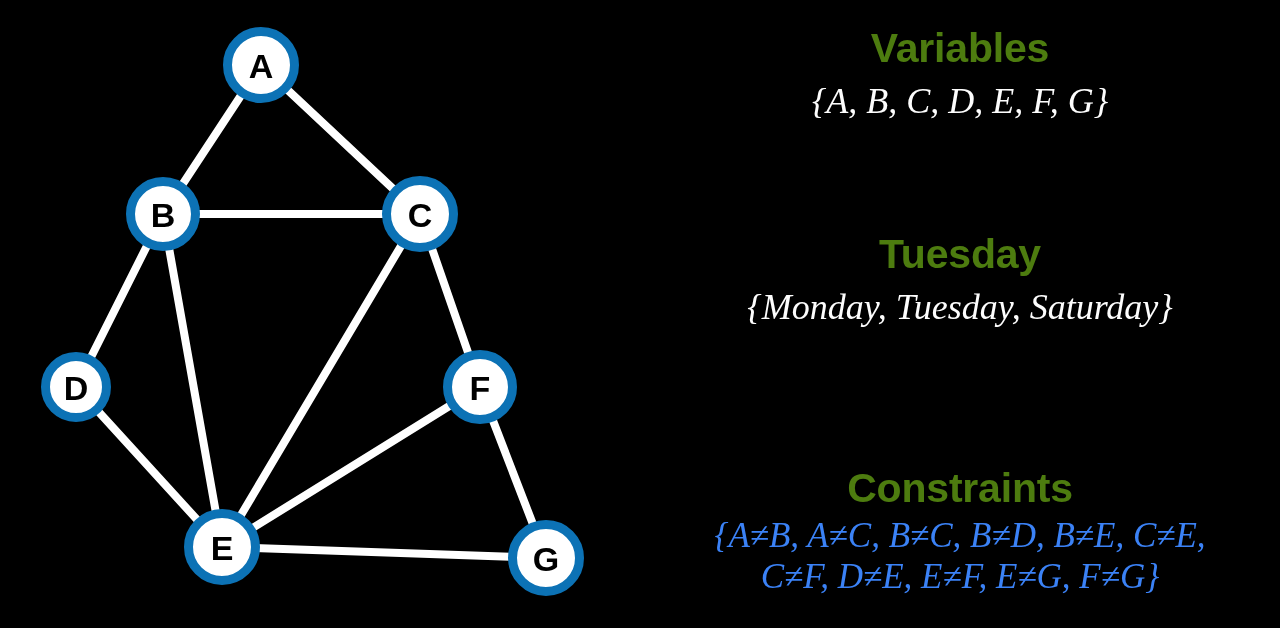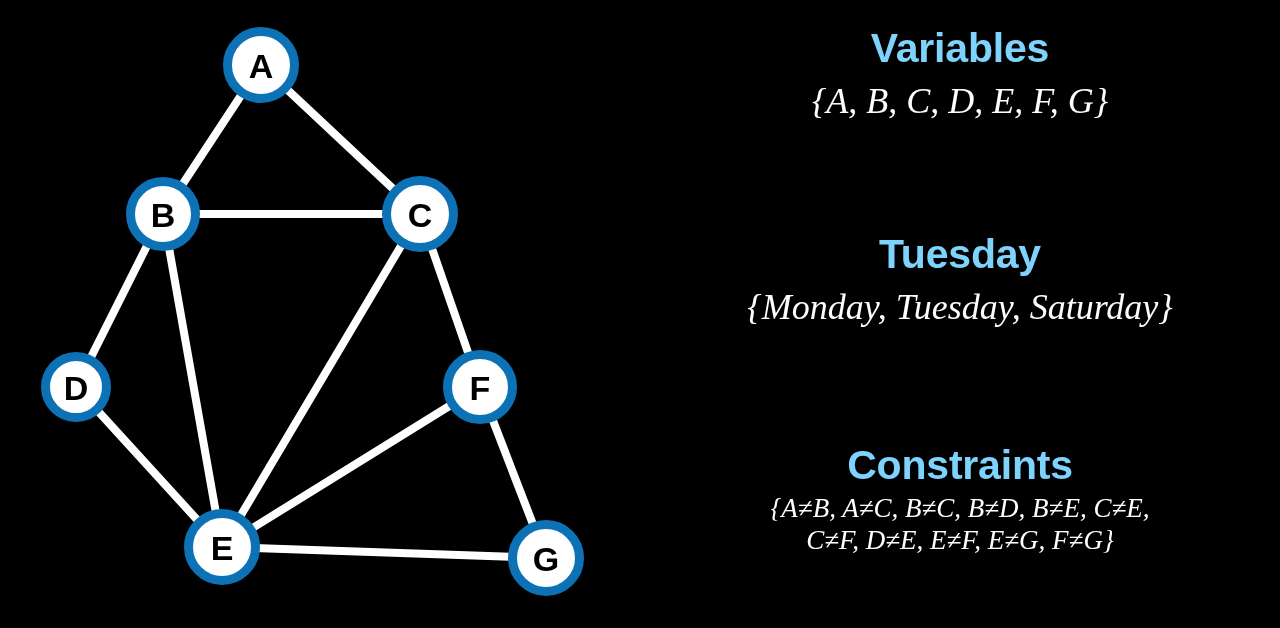--- a/index.html
+++ b/index.html
@@ -69,21 +69,21 @@
   .section {
     position: absolute;
     left: 0;
     width: 640px;
   }
   .section-title {
     font-family: "Liberation Sans", sans-serif;
     font-weight: bold;
     font-size: 41px;
     line-height: 1.08;
-    color: #7dd3fc;
+    color: #4d7c0f;
     letter-spacing: -0.2px;
   }
   .section-set {
     font-family: "Liberation Serif", "DejaVu Serif", serif;
     font-style: italic;
     font-size: 36px;
     line-height: 1.18;
     color: #fdfdfd;
     margin-top: 10px;
     white-space: nowrap;
@@ -92,28 +92,28 @@
     font-family: "Liberation Sans", sans-serif;
     font-weight: normal;
     font-size: 28px;
     line-height: 1.2;
     color: #e9e9e9;
     margin-top: 8px;
   }
   .constraint-line {
     font-family: "Liberation Serif", "DejaVu Serif", serif;
     font-style: italic;
-    font-size: 27px;
+    font-size: 35px;
     line-height: 1.16;
-    color: #ffffff;
+    color: #3b82f6;
     white-space: nowrap;
   }
   #section-variables { top: 26px; }
   #section-domains   { top: 232px; }
-  #section-constraints { top: 443px; }
+  #section-constraints { top: 466px; }
   #constraints-body { margin-top: 6px; }
 </style>
 </head>
 <body>
 
 <div id="slide">
 
   <div id="graph-panel">
     <svg id="graph-svg" viewBox="0 0 640 628">
       <g id="edge-layer">

